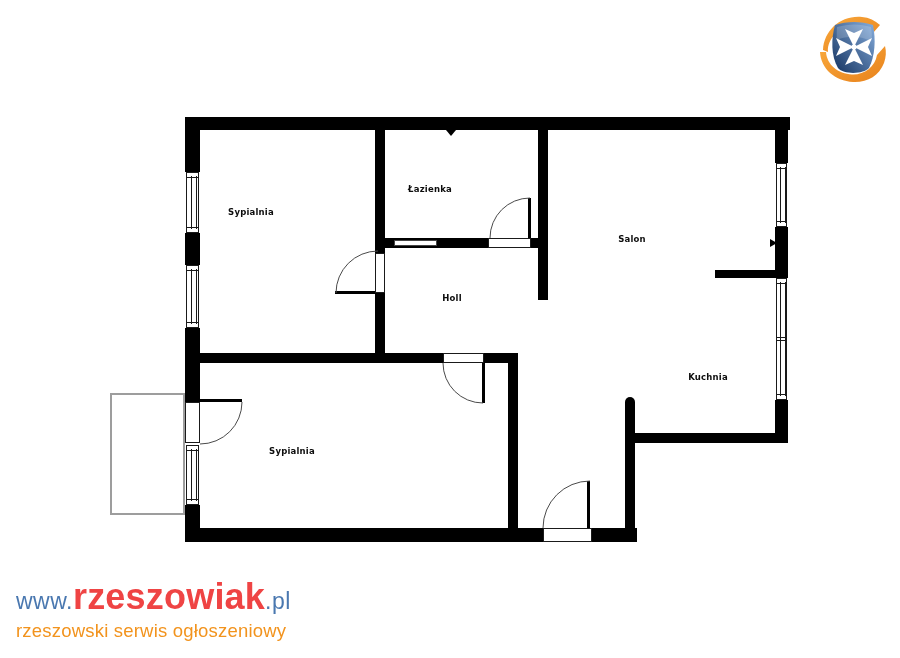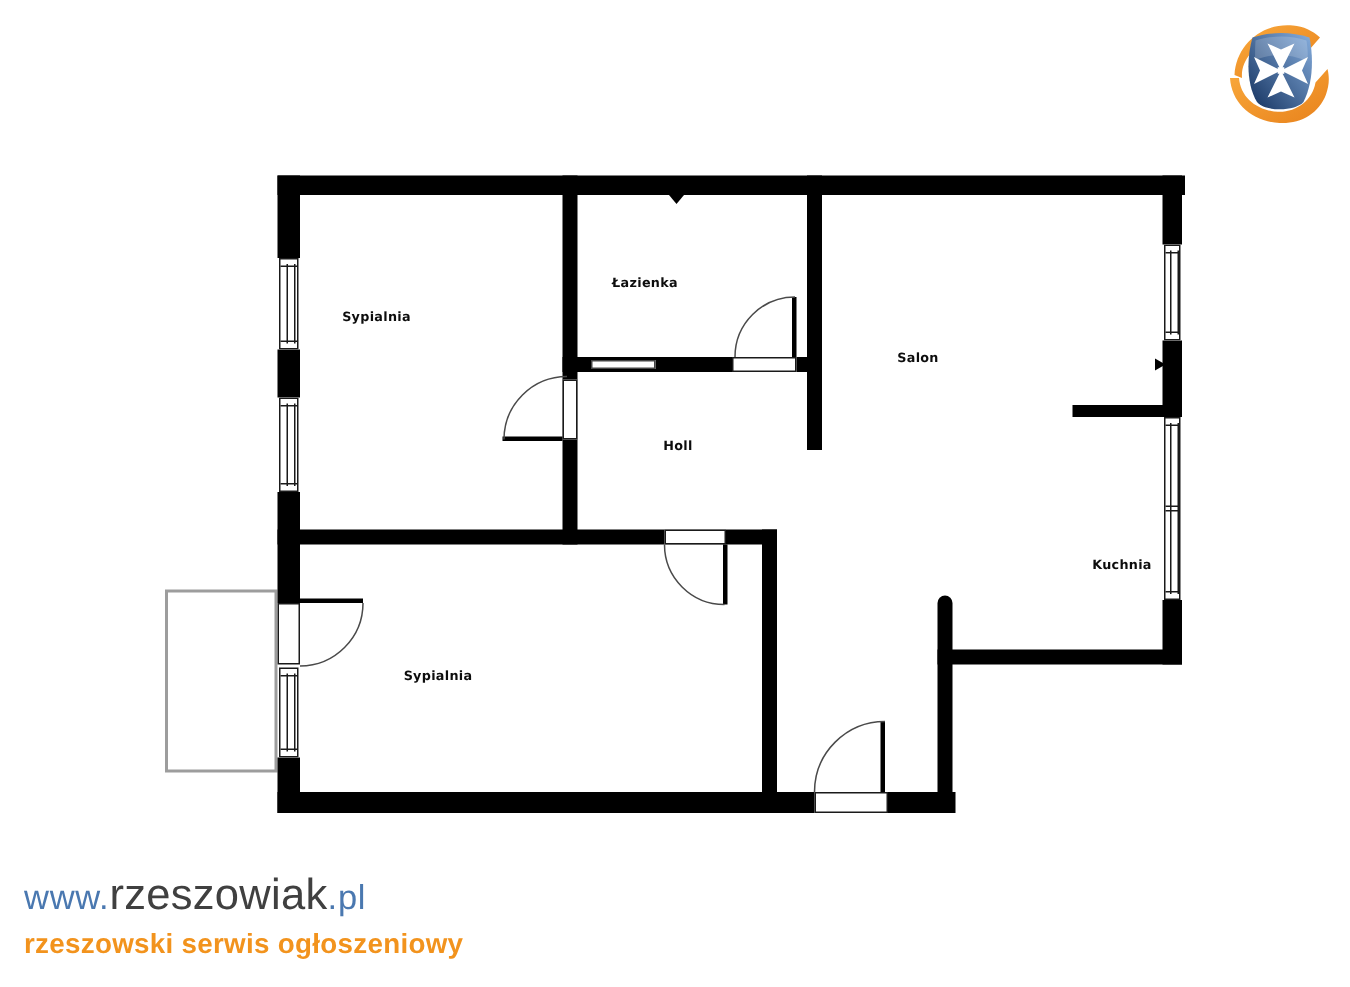--- a/index.html
+++ b/index.html
@@ -22,23 +22,23 @@
   .tri-right{position:absolute;width:0;height:0;border-top:4px solid transparent;
              border-bottom:4px solid transparent;border-left:7px solid #000;}
   .room-label{position:absolute;transform:translate(-50%,-50%);
               font-family:"DejaVu Sans","Liberation Sans",sans-serif;
               font-weight:bold;font-size:8.5px;letter-spacing:.2px;color:#0d0d0d;white-space:nowrap;}
   
   .logo{position:absolute;left:816px;top:8px;}
   .watermark{position:absolute;left:16px;top:582px;}
   .wm-main{white-space:nowrap;line-height:30px;}
   .wm-www{font-size:23px;color:#4a78b0;letter-spacing:.5px;}
-  .wm-name{font-size:29px;font-weight:normal;color:#404040;letter-spacing:.2px;}
+  .wm-name{font-size:36px;font-weight:bold;color:#ef4444;letter-spacing:.2px;}
   .wm-tld{font-size:23px;color:#4a78b0;letter-spacing:.5px;}
-  .wm-tag{font-size:18.5px;color:#f2931d;line-height:22px;margin-top:1px;letter-spacing:.2px;font-weight:bold;}
+  .wm-tag{font-size:18.5px;color:#f2931d;line-height:22px;margin-top:1px;letter-spacing:.2px;}
 </style>
 </head>
 <body>
 
 <div class="canvas">
 
   <div class="plan">
 
     <div class="balcony" style="left:110px;top:393px;width:75px;height:122px"></div>
 
@@ -111,22 +111,22 @@
         <path d="M336 293 A42 42 0 0 1 378 251"></path>
         <path d="M443 363 A40 40 0 0 0 483 403"></path>
         <path d="M543 528 A47 47 0 0 1 590 481"></path>
         <path d="M242 402 A42 42 0 0 1 200 444"></path>
       </g>
     </svg>
 
     <span class="room-label" style="left:251px;top:212px">Sypialnia</span>
     <span class="room-label" style="left:430px;top:189px">Łazienka</span>
     <span class="room-label" style="left:452px;top:298px">Holl</span>
-    <span class="room-label" style="left:612px;top:239px">Salon</span>
-    <span class="room-label" style="left:748px;top:377px">Kuchnia</span>
+    <span class="room-label" style="left:632px;top:239px">Salon</span>
+    <span class="room-label" style="left:708px;top:377px">Kuchnia</span>
     <span class="room-label" style="left:292px;top:451px">Sypialnia</span>
   </div>
 
   <svg class="logo" width="72" height="76" viewBox="0 0 72 76">
     <defs>
       <linearGradient id="lgBlue" x1="1" y1="0" x2="0" y2="1">
         <stop offset="0" stop-color="#86aede"></stop>
           <stop offset="1" stop-color="#13315e"></stop>
       </linearGradient>
       <linearGradient id="lgOr" x1="0" y1="0" x2="1" y2="1">

